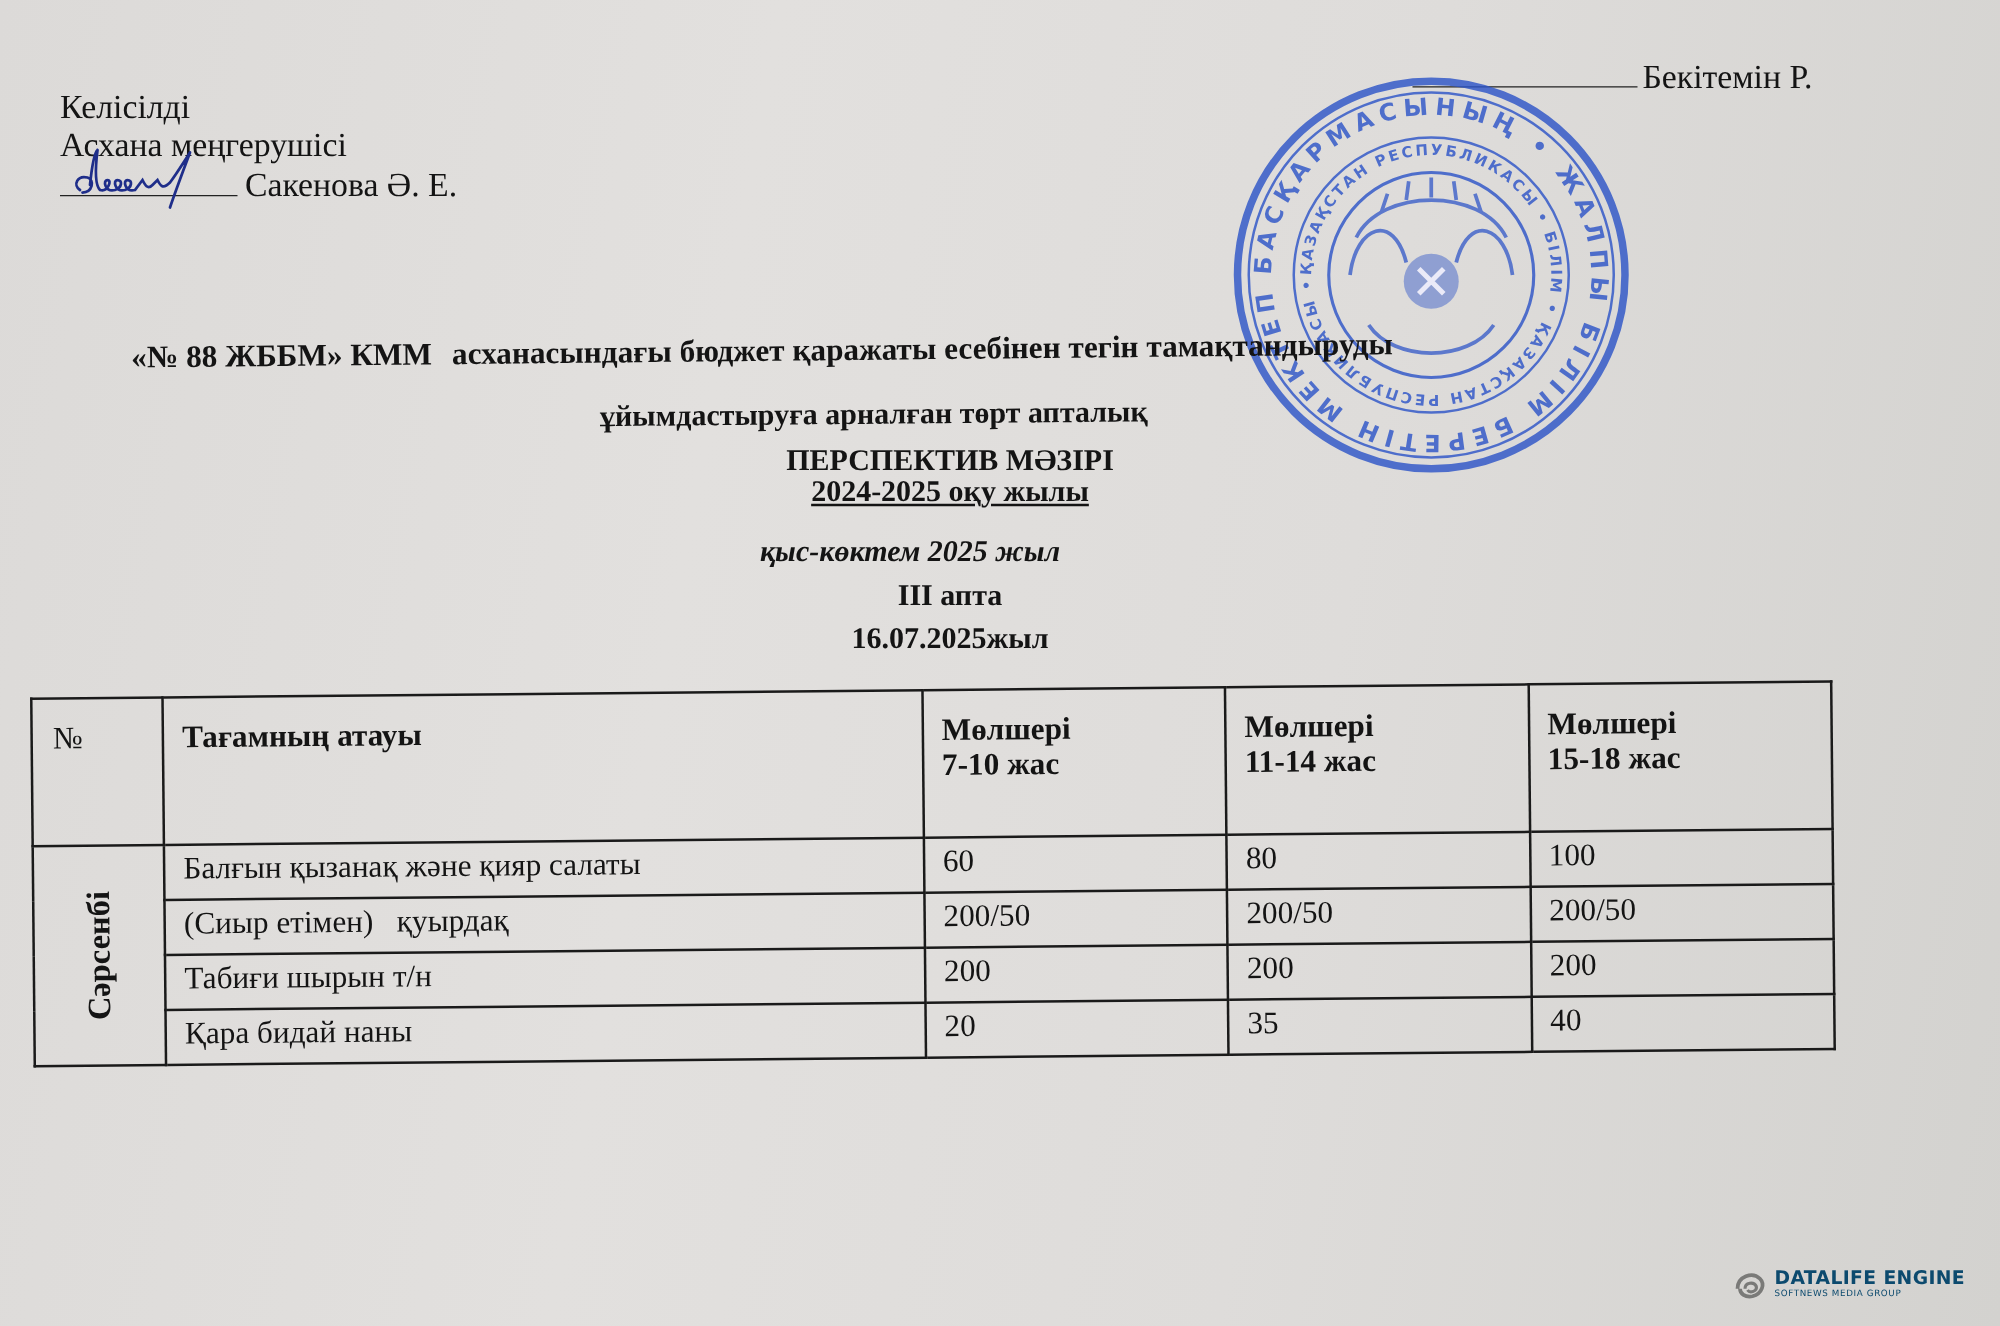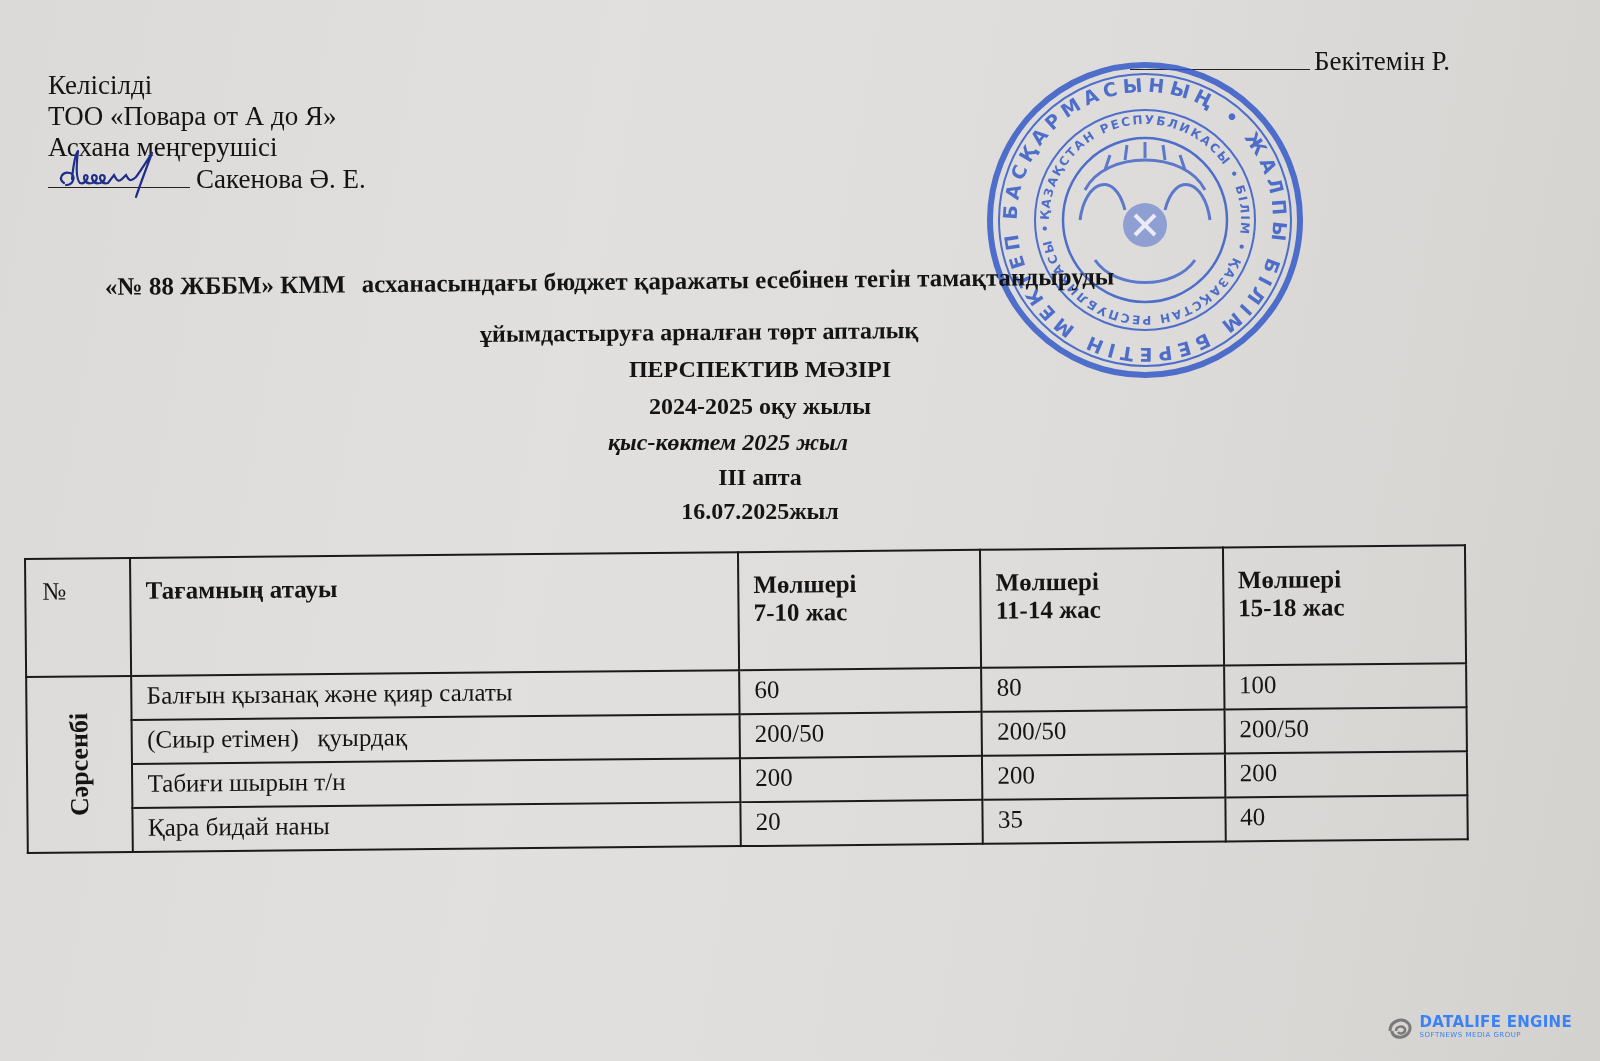--- a/index.html
+++ b/index.html
@@ -15,51 +15,50 @@
     .sig-line { display: inline-block; width: 142px; border-bottom: 1.5px solid #222; position: relative; height: 24px; vertical-align: baseline; margin-right: 6px; }
     .signature { position: absolute; left: 8px; top: -14px; }
     .right-block { right: 150px; top: 44px; font-size: 27px; line-height: 34px; text-align: right; }
     .right-block div { white-space: nowrap; }
     .stamp { left: 985px; top: 60px; width: 320px; height: 320px; opacity: 0.82; }
     .title { position: absolute; left: 0; width: 1600px; text-align: center; font-weight: bold; font-size: 24px; line-height: 28px; white-space: nowrap; }
     .t1 { top: 273px; left: 105px; width: auto; text-align: left; font-size: 25px; transform: rotate(-0.6deg); transform-origin: left; }
     .t1 .org { margin-right: 16px; }
     .t2 { top: 318px; left: 480px; width: auto; text-align: left; transform: rotate(-0.5deg); }
     .t3 { top: 355px; left: 570px; width: 380px; }
-    .t4 { top: 392px; left: 570px; width: 380px; }
+    .t4 { top: 380px; left: 570px; width: 380px; text-decoration: underline; }
     .t5 { top: 428px; left: 538px; width: 380px; font-style: italic; }
     .t6 { top: 463px; left: 570px; width: 380px; }
     .t7 { top: 497px; left: 570px; width: 380px; }
 
     .menu-table {
       position: absolute; left: 24px; top: 558px; width: 1442px;
       border-collapse: collapse; font-size: 25px;
       transform: rotate(-0.55deg); transform-origin: left top;
     }
     .menu-table td, .menu-table th { border: 2px solid #1a1a1a; padding: 2px 14px; vertical-align: top; text-align: left; }
     .menu-table th { font-weight: bold; font-size: 25px; line-height: 28px; height: 96px; padding-top: 18px; }
     .menu-table th.num { font-weight: normal; width: 70px; padding-left: 16px; }
     .menu-table th.name { width: 600px; }
     .menu-table th.qty { width: 220px; }
     .menu-table td { height: 38px; line-height: 34px; }
     .day-cell { text-align: center !important; vertical-align: middle !important; padding: 0 !important; }
     .day-label { display: inline-block; transform: rotate(-90deg); font-weight: bold; font-size: 26px; white-space: nowrap; }
 
-    .watermark { right: 28px; bottom: 20px; display: flex; align-items: center; color: #3b82f6; }
+    .watermark { right: 28px; bottom: 20px; display: flex; align-items: center; color: #0c4a6e; }
     .wm-icon { width: 28px; height: 28px; margin-right: 6px; }
     .wm-text { display: flex; flex-direction: column; line-height: 1; }
     .wm-main { font-family: "DejaVu Sans", sans-serif; font-weight: bold; font-size: 15px; letter-spacing: 0.3px; }
     .wm-sub { font-family: "DejaVu Sans", sans-serif; font-size: 7px; letter-spacing: 0.5px; margin-top: 2px; }
   </style>
 </head>
 <body>
 
 <div class="abs left-block">
   <div>Келісілді</div>
-  <div>ТОО «Повара от А до Я»</div>
   <div>Асхана меңгерушісі</div>
   <div>
     <span class="sig-line">
       <svg class="signature" width="120" height="50" viewBox="0 0 120 50">
         <path d="M8 34 C2 30, 6 22, 14 24 C20 26, 18 36, 10 36 M16 30 C18 10, 20 4, 22 2 M22 2 C20 18, 20 30, 24 34 C30 36, 34 26, 30 26 C26 26, 28 36, 36 34 C42 32, 42 26, 38 26 C34 26, 36 36, 44 34 C50 32, 50 26, 46 26 C42 26, 44 36, 52 34 L58 26 C60 30, 62 34, 66 30 L70 26 C72 30, 74 34, 80 28 C86 20, 92 10, 96 4 M96 4 C90 20, 84 36, 80 48" fill="none" stroke="#1f2e8a" stroke-width="2.2" stroke-linecap="round"></path>
       </svg>
     </span><span>Сакенова Ә. Е.</span>
   </div>
 </div>
 

